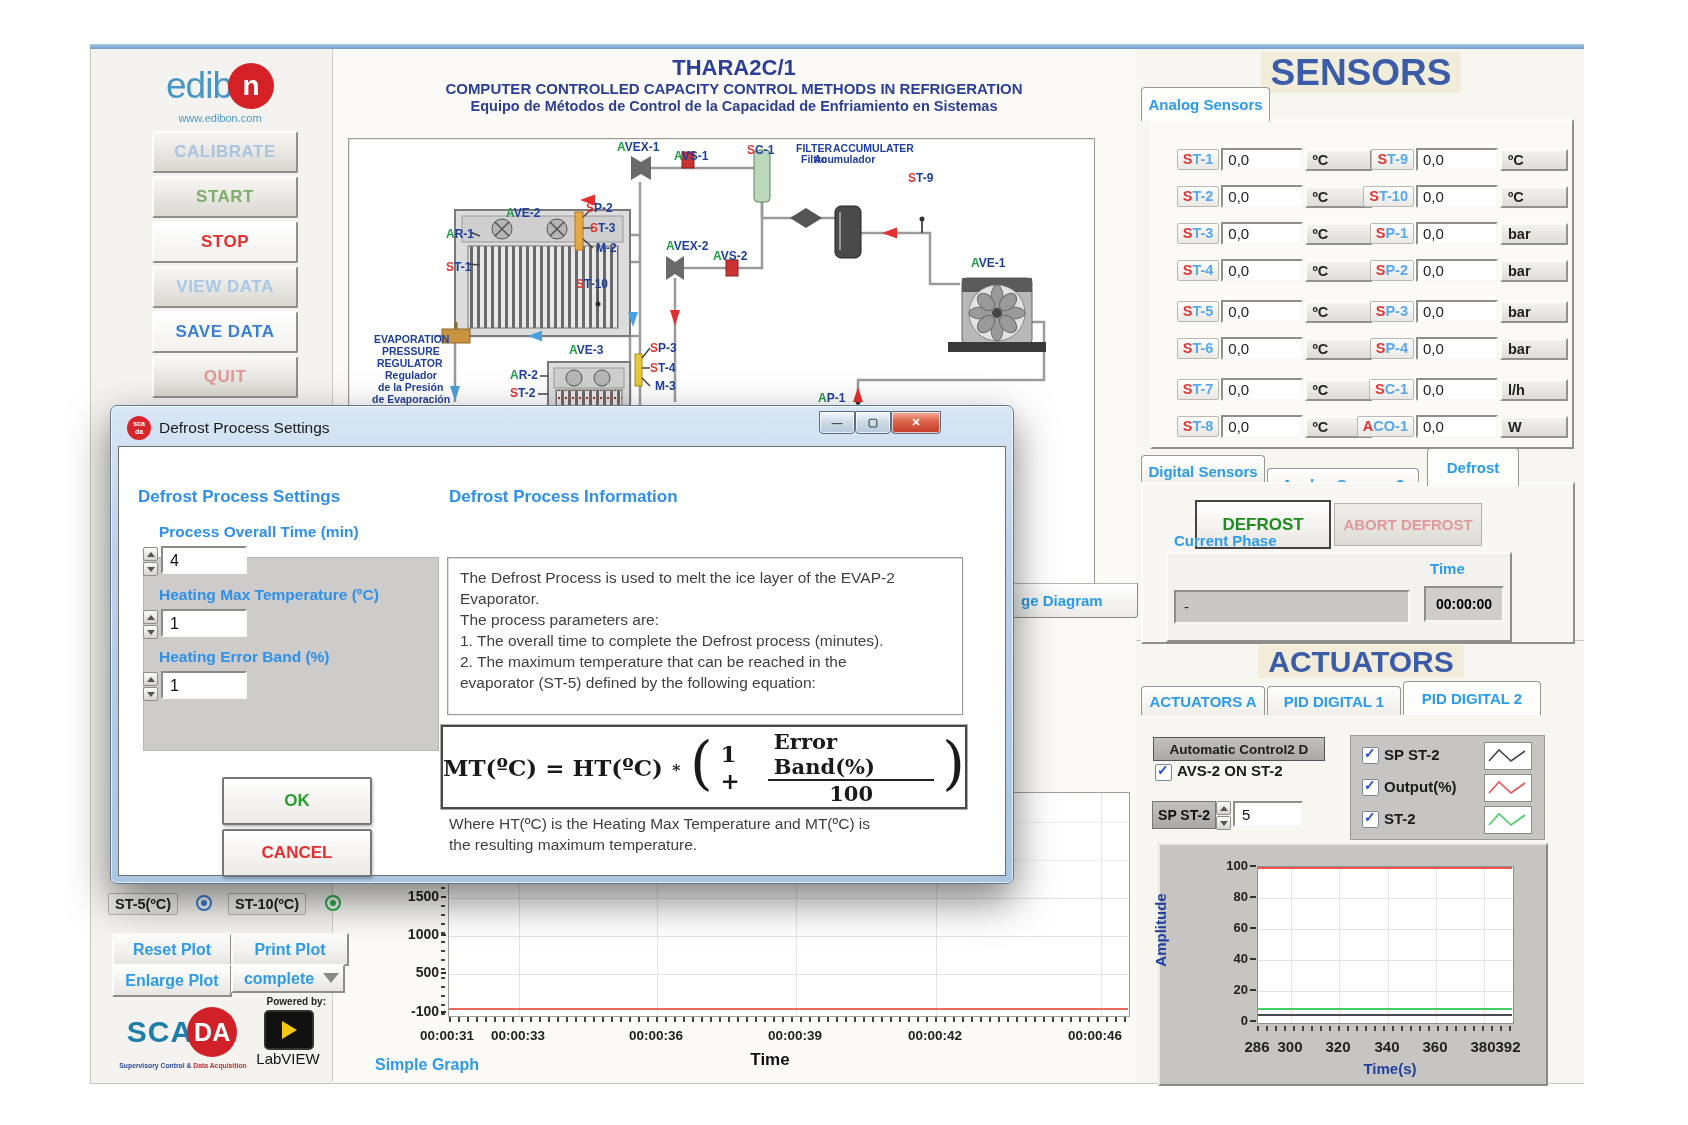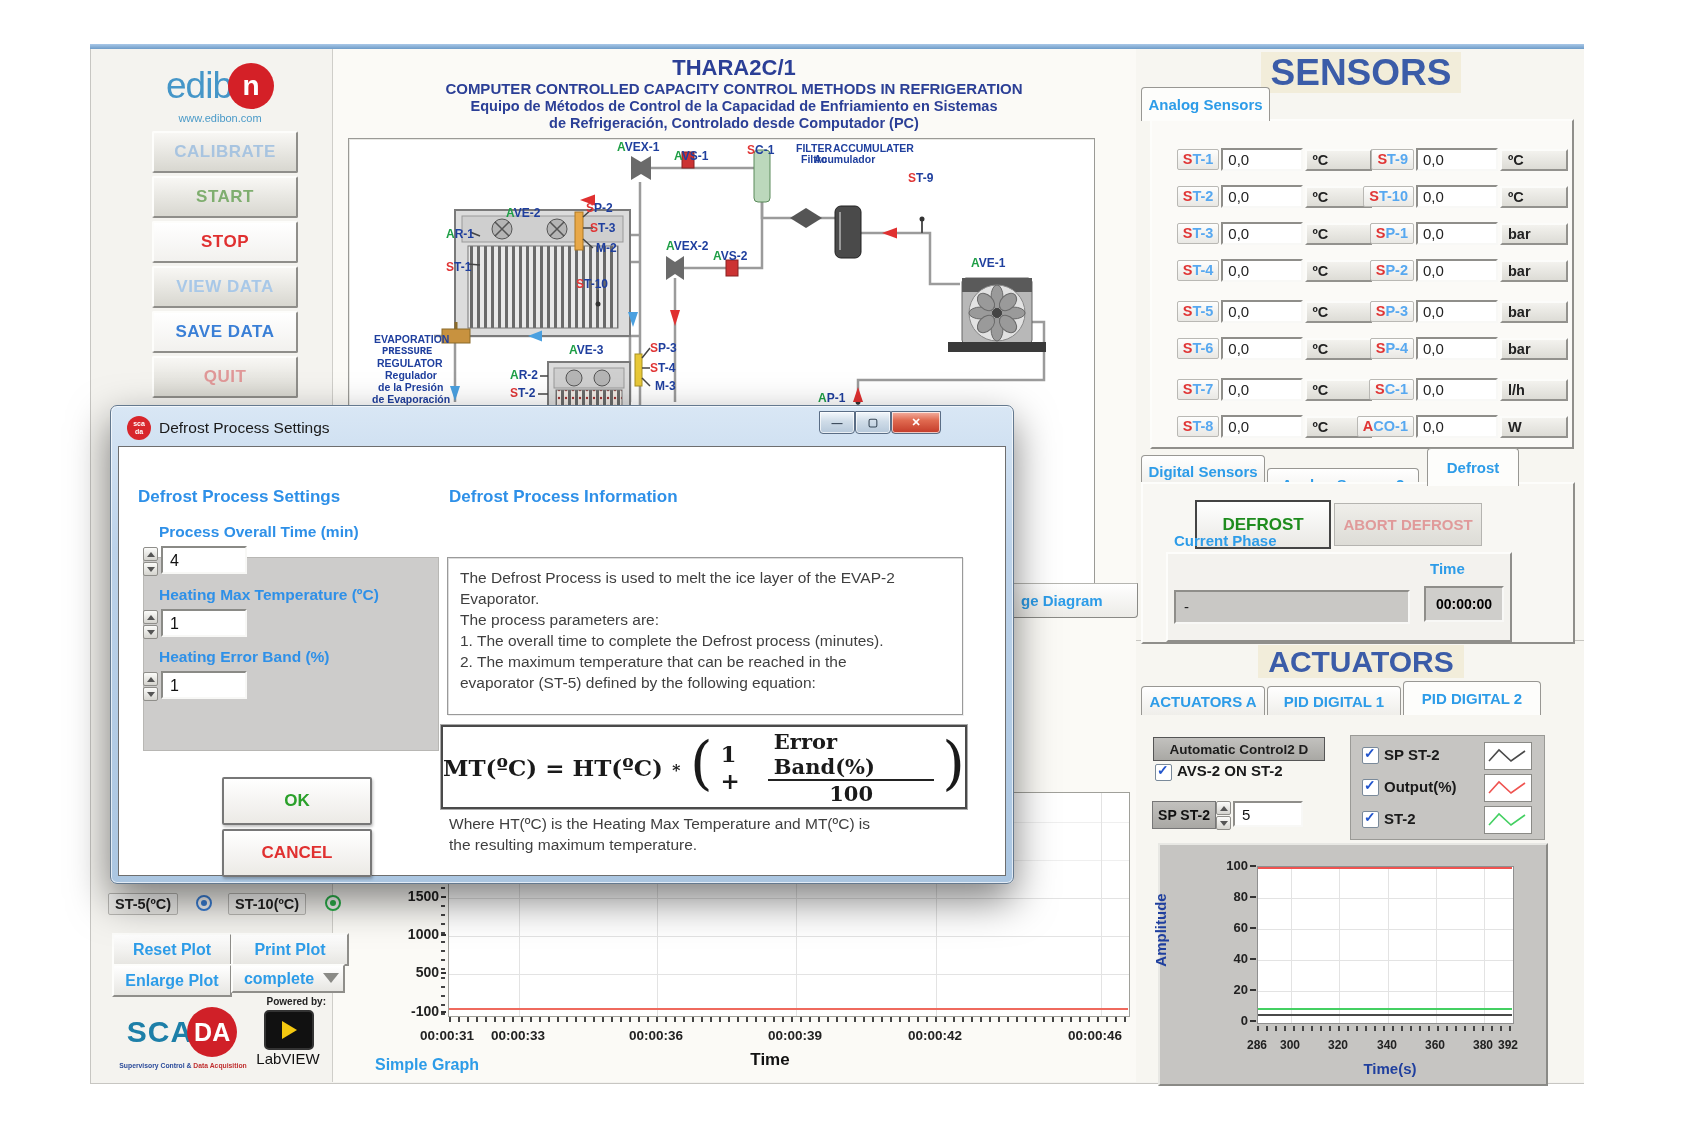--- a/index.html
+++ b/index.html
@@ -109,21 +109,21 @@
   .leg-row{position:absolute;left:1350px;width:193px;height:24px;}
   .leg-row .cb{left:12px;top:2px;}
   .leg-row .dk-label{left:34px;top:1px;}
   .leg-icon{position:absolute;left:134px;top:-3px;width:46px;height:26px;background:#fff;border:1px solid #8a8a86;}
   
   #pid-bezel{left:1158px;top:843px;width:386px;height:239px;background:#c6c5c2;
         border:2px solid;border-color:#e8e8e4 #8a8a86 #8a8a86 #e8e8e4;}
   #pid-plot{left:1257px;top:866px;width:255px;height:156px;background:#fff;border:1px solid #909090;}
   .pid-ytick{position:absolute;left:1204px;width:44px;text-align:right;font-weight:700;font-size:13px;color:#222;}
   .pid-ytick::after{content:"";position:absolute;right:-8px;top:7px;width:6px;height:2px;background:#333;}
-  .pid-xtick{position:absolute;top:1038px;width:36px;text-align:center;font-weight:700;font-size:12px;color:#222;}
+  .pid-xtick{position:absolute;top:1038px;width:36px;text-align:center;font-weight:700;font-size:15px;color:#222;}
   #pid-xdots{left:1257px;top:1026px;width:256px;height:5px;background:repeating-linear-gradient(90deg,#444 0 2px,transparent 2px 9px);}
   #pid-ylabel{left:1152px;top:1005px;width:150px;text-align:center;transform:rotate(-90deg);transform-origin:left top;
         font-weight:800;font-size:15px;color:#1f3f9e;}
   #pid-xlabel{left:1310px;top:1060px;width:160px;text-align:center;font-weight:800;font-size:15px;color:#1f3f9e;}
   .chartline{position:absolute;height:2px;z-index:1;}
   
   .chip-lbl{position:absolute;background:linear-gradient(#fefefd,#e9e8e4);border:1px solid #b9b8b4;border-radius:2px;
         padding:2px 6px;font-weight:700;font-size:14.5px;color:#222;}
   .radio{position:absolute;width:16px;height:16px;border-radius:50%;background:#f8f8f8;border:2px solid #9aa;box-sizing:border-box;cursor:pointer;}
   .radio i{position:absolute;left:3px;top:3px;width:6px;height:6px;border-radius:50%;}
@@ -192,21 +192,20 @@
   <div class="abs sbtn" style="top:131px;color:#a8c4e0;">CALIBRATE</div>
   <div class="abs sbtn" style="top:176px;color:#7fae6f;">START</div>
   <div class="abs sbtn lit" style="top:221px;color:#e03030;">STOP</div>
   <div class="abs sbtn" style="top:266px;color:#a8c8e8;">VIEW DATA</div>
   <div class="abs sbtn lit" style="top:311px;color:#3a7fd6;">SAVE DATA</div>
   <div class="abs sbtn" style="top:356px;color:#e09898;">QUIT</div>
 
   <div class="abs hline" id="h1">THARA2C/1</div>
   <div class="abs hline" id="h2">COMPUTER CONTROLLED CAPACITY CONTROL METHODS IN REFRIGERATION</div>
   <div class="abs hline" id="h3">Equipo de Métodos de Control de la Capacidad de Enfriamiento en Sistemas</div>
-  <div class="abs hline" id="h4">de Refrigeración, Controlado desde Computador (PC)</div>
 
   <div class="abs" id="diag-panel"></div>
   <div class="abs" id="diagram">
     <svg width="805" height="560" viewBox="0 0 805 560">
       <defs>
         <pattern id="coil" width="7" height="10" patternUnits="userSpaceOnUse">
           <rect width="7" height="10" fill="#e9e9e9"></rect>
             <rect width="3" height="10" fill="#6a6a6a"></rect>
         </pattern>
         <pattern id="coil2" width="7" height="8" patternUnits="userSpaceOnUse">
@@ -330,21 +329,21 @@
         <span class="dlbl g" style="left: 176px; top: 156px;">AVE-2</span>
         <span class="dlbl g" style="left: 116px; top: 177px;">AR-1</span>
         <span class="dlbl r" style="left: 116px; top: 210px;">ST-1</span>
         <span class="dlbl r" style="left: 256px; top: 151px;">SP-2</span>
         <span class="dlbl r" style="left: 260px; top: 171px;">ST-3</span>
         <span class="dlbl n" style="left: 266px; top: 191px;">M-2</span>
         <span class="dlbl r" style="left: 246px; top: 227px;">ST-10</span>
         <span class="dlbl g" style="left: 336px; top: 189px;">AVEX-2</span>
         <span class="dlbl g" style="left: 383px; top: 199px;">AVS-2</span>
         <span class="dlbl n s" style="left: 44px; top: 283px;">EVAPORATION</span>
-        <span class="dlbl n s" style="left: 52px; top: 295px; font-family: Liberation Mono, monospace;">PRESSURE</span>
+        <span class="dlbl n s" style="left: 52px; top: 295px;">PRESSURE</span>
         <span class="dlbl n s" style="left: 47px; top: 307px;">REGULATOR</span>
         <span class="dlbl n s" style="left: 55px; top: 319px; text-align: right;">Regulador</span>
         <span class="dlbl n s" style="left: 48px; top: 331px;">de la Presión</span>
         <span class="dlbl n s" style="left: 42px; top: 343px;">de Evaporación</span>
         <span class="dlbl g" style="left: 239px; top: 293px;">AVE-3</span>
         <span class="dlbl g" style="left: 180px; top: 318px;">AR-2</span>
         <span class="dlbl r" style="left: 180px; top: 336px;">ST-2</span>
         <span class="dlbl r" style="left: 182px; top: 354px;">ST-5</span>
         <span class="dlbl r" style="left: 306px; top: 361px;">ST-6</span>
         <span class="dlbl r" style="left: 320px; top: 291px;">SP-3</span>

